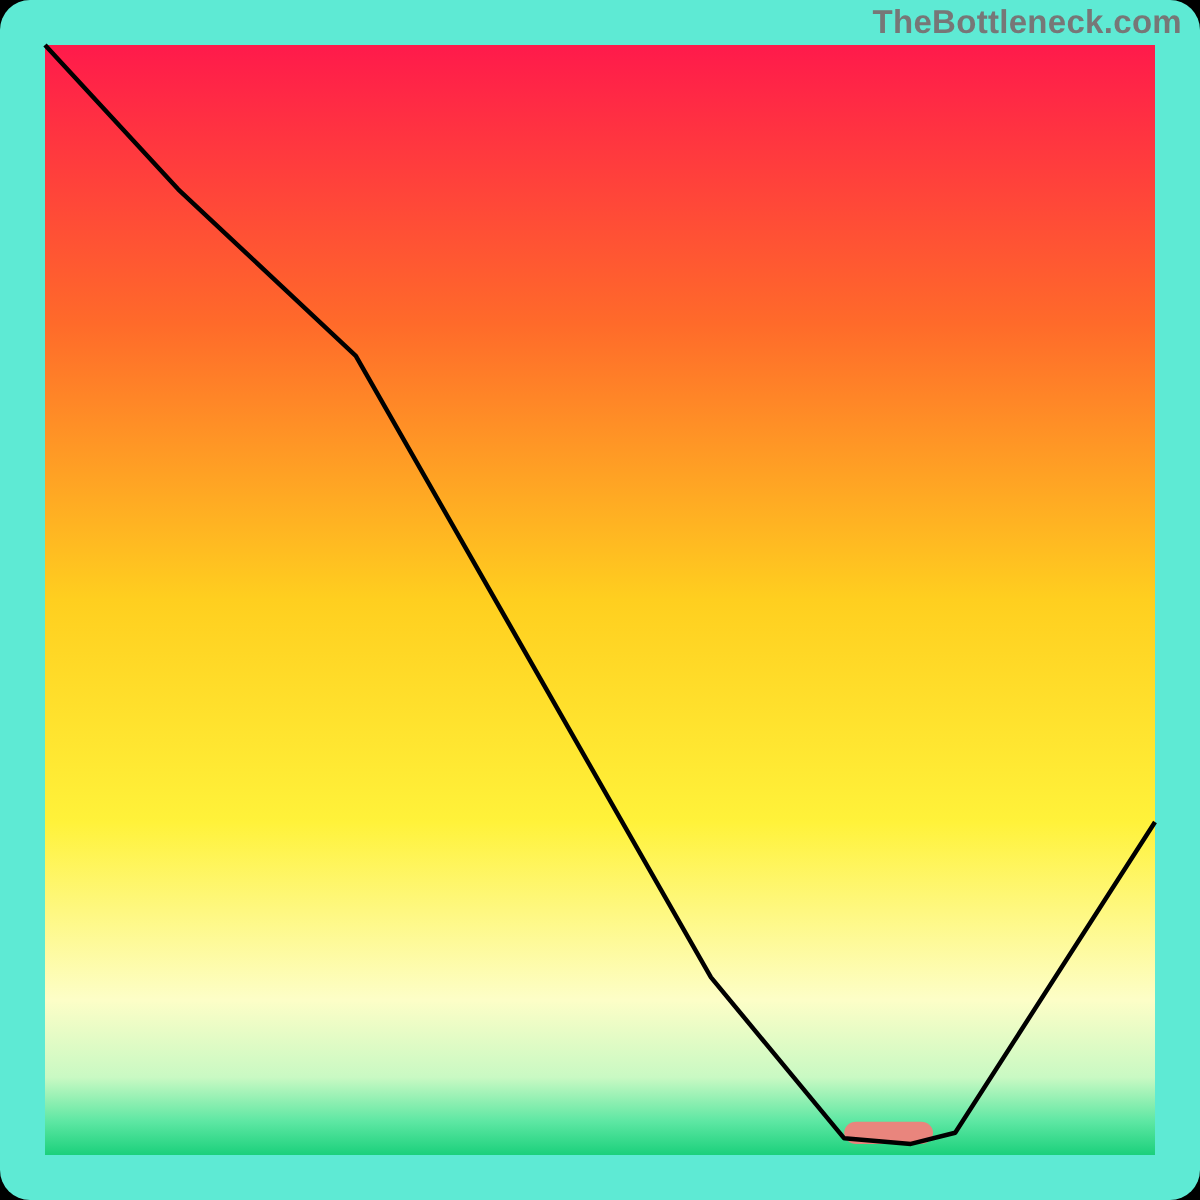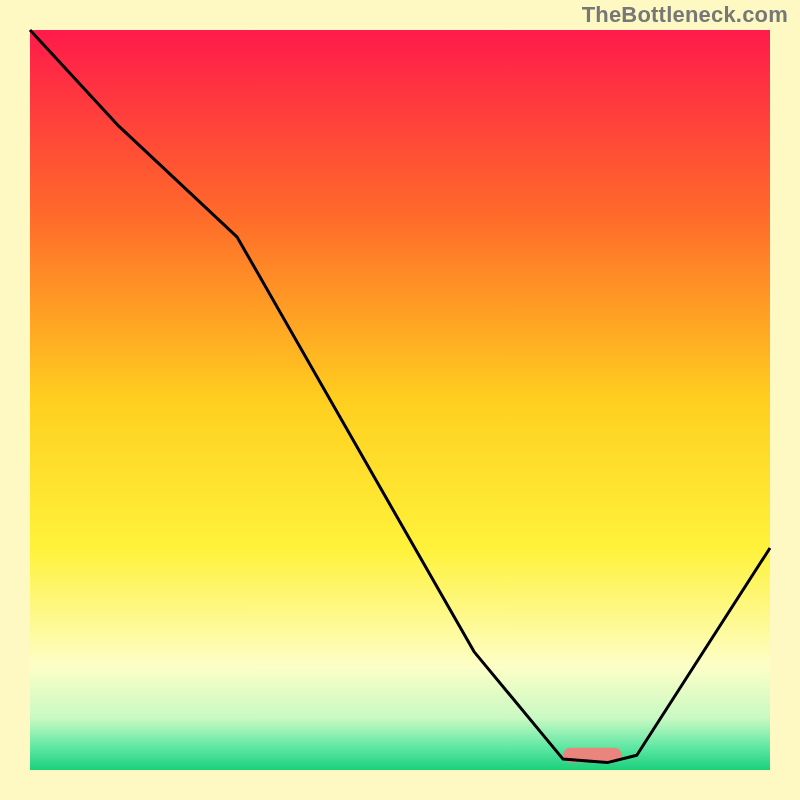--- a/index.html
+++ b/index.html
@@ -9,21 +9,22 @@
     height: 800px;
     background: #000;
     overflow: hidden;
   }
   .frame {
     position: absolute;
     left: 0;
     top: 0;
     width: 800px;
     height: 800px;
-    background: #fef9c3;
+    background: #5eead4;
+    border-radius: 20px;
   }
   .watermark {
     position: absolute;
     top: 2px;
     right: 12px;
     color: #777;
     font-family: Arial, Helvetica, sans-serif;
     font-weight: 600;
     font-size: 22px;
     letter-spacing: 0.2px;

